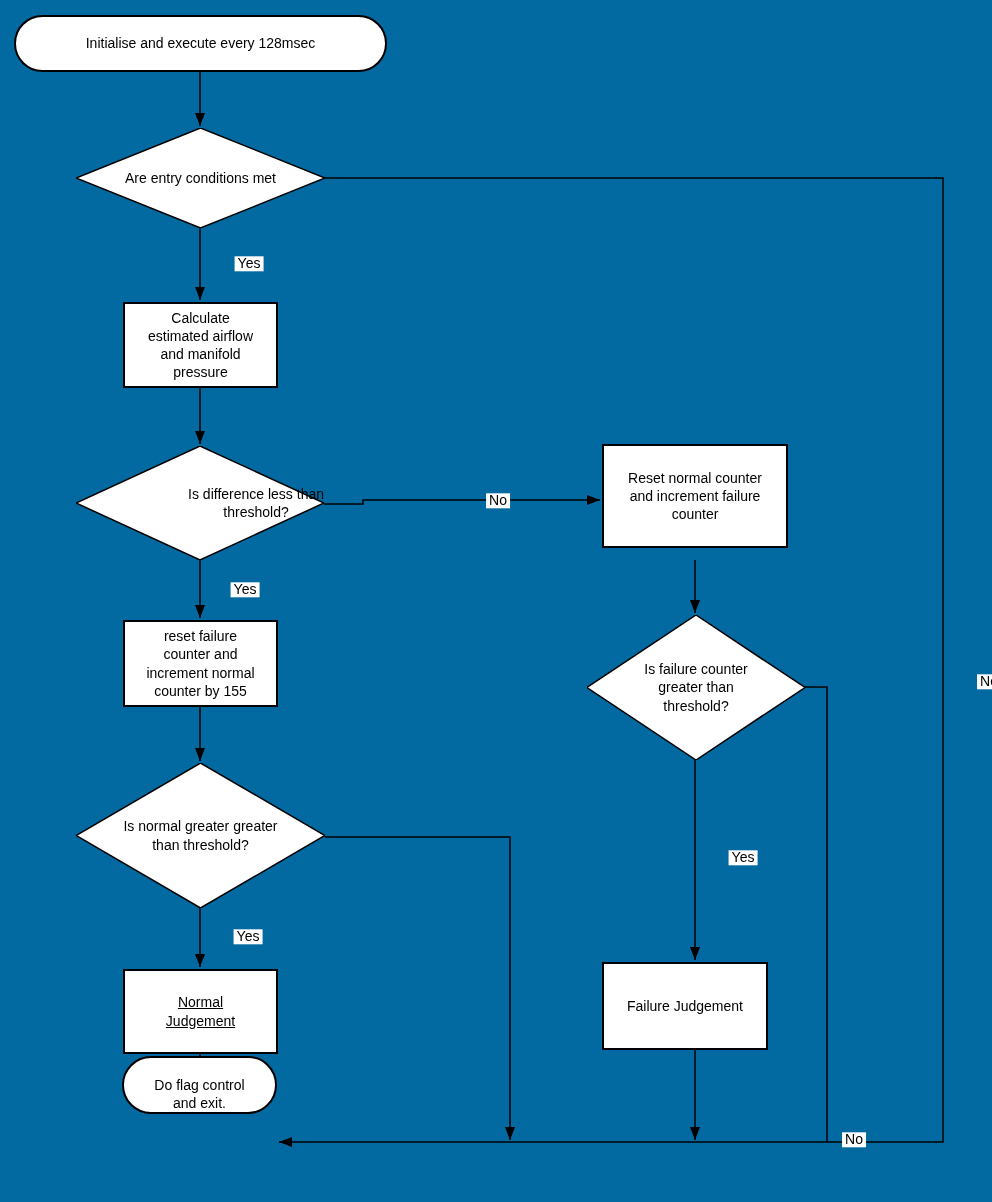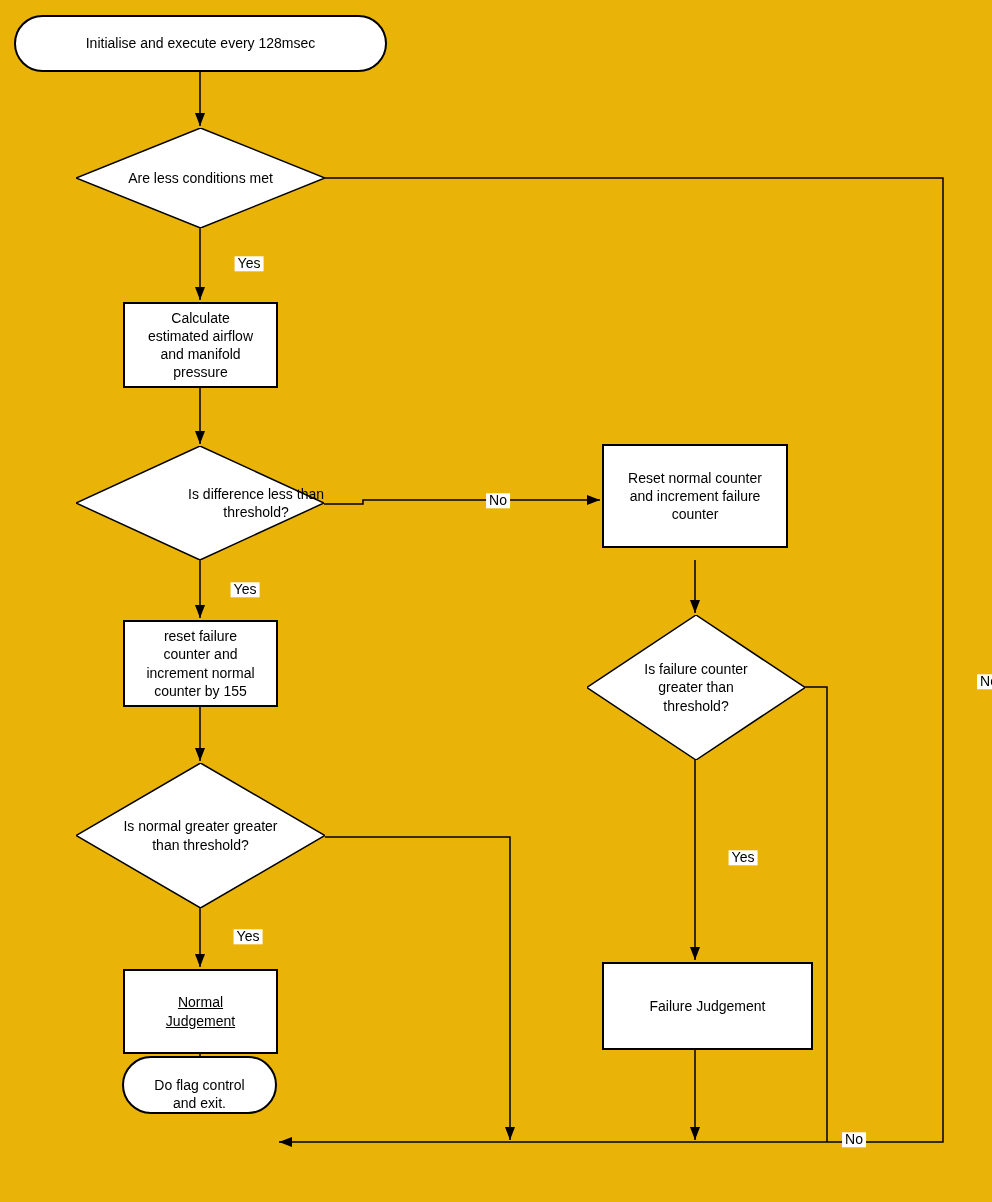--- a/index.html
+++ b/index.html
@@ -1,20 +1,20 @@
 <!DOCTYPE html>
 <html><head>
 <meta charset="utf-8">
 <style>
   html, body { margin: 0; padding: 0; background: #ffffff; }
   #stage {
     position: relative;
     width: 992px;
     height: 1202px;
-    background: #eab308;
+    background: #0369a1;
     font-family: "Liberation Sans", sans-serif;
     font-size: 14px;
     color: #000000;
     overflow: hidden;
   }
   #connectors {
     position: absolute;
     left: 0; top: 0;
     width: 992px; height: 1202px;
   }
@@ -88,21 +88,21 @@
   </svg>
 
   <div class="node terminator" style="left:14px; top:15px; width:373px; height:57px;">
     <span class="label">Initialise and execute every 128msec</span>
   </div>
 
   <div class="node decision" style="left:76px; top:128px; width:249px; height:100px;">
     <svg viewBox="0 0 100 100" preserveAspectRatio="none">
       <polygon points="50,0 100,50 50,100 0,50" fill="#ffffff" stroke="#000000" vector-effect="non-scaling-stroke" stroke-width="1.5"></polygon>
     </svg>
-    <span class="label">Are less conditions met</span>
+    <span class="label">Are entry conditions met</span>
   </div>
 
   <div class="node process" style="left:123px; top:302px; width:155px; height:86px;">
     <span class="label">Calculate
 estimated airflow
 and manifold
 pressure</span>
   </div>
 
   <div class="node decision" style="left:76px; top:446px; width:248px; height:114px;justify-content:flex-end;">
@@ -146,21 +146,21 @@
 
   <div class="node decision" style="left:587px; top:615px; width:218px; height:145px;">
     <svg viewBox="0 0 100 100" preserveAspectRatio="none">
       <polygon points="50,0 100,50 50,100 0,50" fill="#ffffff" stroke="#000000" vector-effect="non-scaling-stroke" stroke-width="1.5"></polygon>
     </svg>
     <span class="label">Is failure counter
 greater than
 threshold?</span>
   </div>
 
-  <div class="node process" style="left:602px; top:962px; width:211px; height:88px;">
+  <div class="node process" style="left:602px; top:962px; width:166px; height:88px;">
     <span class="label">Failure Judgement</span>
   </div>
 
   <div class="edge-label" style="left:201px; top:264px;">Yes</div>
 
   <div class="edge-label" style="left:941px; top:682px;">No</div>
 
   <div class="edge-label" style="left:450px; top:501px;">No</div>
 
   <div class="edge-label" style="left:197px; top:590px;">Yes</div>

